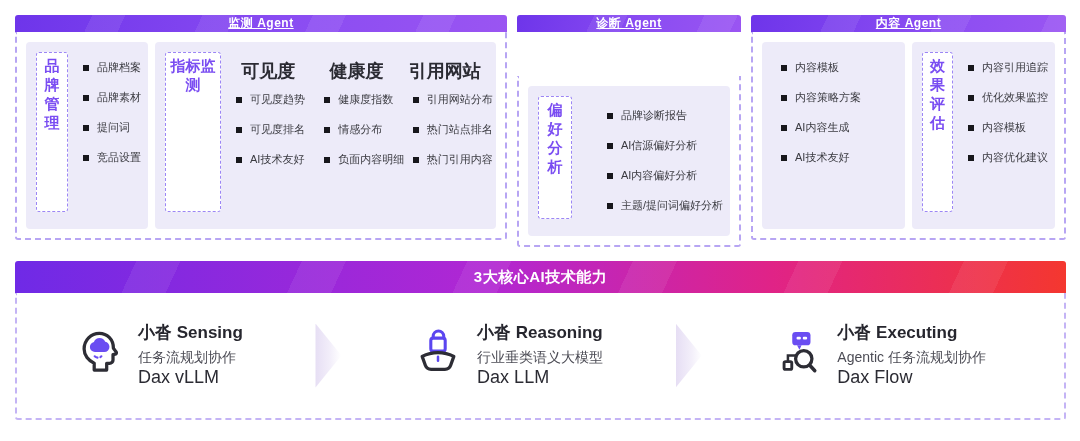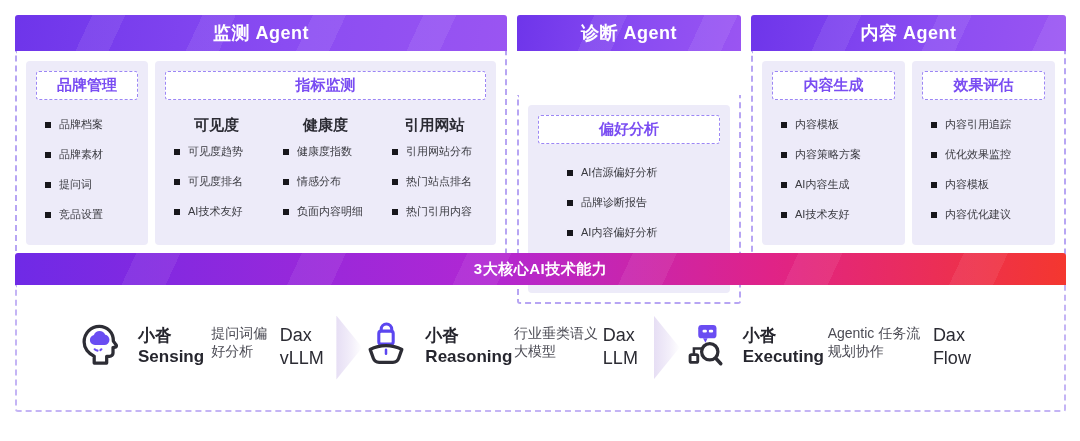--- a/index.html
+++ b/index.html
@@ -4,51 +4,51 @@
 <style>
   html,body{margin:0;padding:0;background:#fff;}
   .page{width:1080px;height:441px;box-sizing:border-box;padding:15px 14px 0 15px;
         font-family:"Liberation Sans","DejaVu Sans",sans-serif;background:#fff;position:relative;overflow:hidden;}
   
   .agents-row{display:flex;gap:10px;height:225px;}
   .agent-section{display:flex;flex-direction:column;box-sizing:border-box;}
   .s0{width:492px;flex:none;}
   .s1{width:224px;flex:none;gap:44px;}
   .s2{flex:1;}
-  .agent-header{height:36px;flex:none;border-radius:3px 3px 0 0;position:relative;overflow:hidden;
+  .agent-header{height:17px;flex:none;border-radius:3px 3px 0 0;position:relative;overflow:hidden;
       background:linear-gradient(100deg,#6e35ea 0%,#8a4cf2 55%,#9a55f2 100%);
-      display:flex;align-items:center;justify-content:center;color:#fff;font-size:18px;font-weight:bold;letter-spacing:.5px;}
+      display:flex;align-items:center;justify-content:center;color:#fff;font-size:12px;font-weight:bold;letter-spacing:.5px;text-decoration:underline;}
   .agent-header::after{content:"";position:absolute;inset:0;
       background:repeating-linear-gradient(115deg,rgba(255,255,255,0) 0 70px,rgba(255,255,255,.08) 70px 100px);}
   .agent-header span{position:relative;z-index:1;}
   .agent-body{flex:1;border:2px dashed #b7a5f3;border-top:none;border-radius:0 0 3px 3px;
       display:flex;gap:7px;padding:10px 9px 9px;box-sizing:border-box;background:#fff;}
-  .group-card{background:#edebf9;border-radius:4px;padding:10px 7px 8px;display:flex;flex-direction:column;flex:1;box-sizing:border-box;}
+  .group-card{background:#edebf9;border-radius:4px;padding:10px 7px 8px;display:flex;flex-direction:row;flex:1;box-sizing:border-box;}
   .s0 .group-card:first-child{flex:0 0 122px;}
   .group-title{background:#fff;border:1.5px dashed #9c86f5;border-radius:3px;color:#7a4df2;
       font-weight:bold;font-size:15px;text-align:center;padding:4px 4px;margin:0 3px 9px;}
   .columns{display:flex;flex:1;}
   .column{flex:1;display:flex;flex-direction:column;min-width:0;}
-  .col-header{font-weight:bold;font-size:15px;color:#2b2b33;text-align:center;margin:7px 0 1px;}
+  .col-header{font-weight:bold;font-size:18px;color:#2b2b33;text-align:center;margin:7px 0 1px;}
   ul.items{list-style:none;margin:8px 0 0;padding:0 0 0 12px;}
   .s1 ul.items{padding-left:32px;margin-top:12px;}
   li.item{display:flex;align-items:center;font-size:11px;color:#3a3a40;margin:0 0 15px;white-space:nowrap;}
   .bullet{width:6px;height:6px;background:#17171c;margin-right:8px;flex:none;}
   
-  .cap-section{margin-top:13px;}
+  .cap-section{margin-top:21px;}
   .cap-header{height:32px;border-radius:3px 3px 0 0;position:relative;overflow:hidden;
       background:linear-gradient(90deg,#6f2ae6 0%,#b127d3 45%,#e02387 72%,#f4372f 100%);
       display:flex;align-items:center;justify-content:center;color:#fff;font-size:15px;font-weight:bold;letter-spacing:.5px;}
   .cap-header::after{content:"";position:absolute;inset:0;
       background:repeating-linear-gradient(115deg,rgba(255,255,255,0) 0 110px,rgba(255,255,255,.07) 110px 150px);}
   .cap-header span{position:relative;z-index:1;}
   .cap-body{height:127px;border:2px dashed #c4b4f5;border-top:none;border-radius:0 0 3px 3px;box-sizing:border-box;
       display:flex;align-items:center;justify-content:space-between;padding:0 78px 0 58px;background:#fff;}
   .cap-item{display:flex;align-items:center;gap:15px;}
-  .cap-text{display:flex;}
+  .cap-text{display:flex;flex-direction:column;}
   .cap-name{font-size:17px;font-weight:bold;color:#26262e;margin-bottom:4px;}
   .cap-desc{font-size:14px;color:#4c4c55;line-height:1.3;}
   .cap-model{font-size:18px;color:#2b2b33;line-height:1.3;}
   .flow-arrow{width:26px;height:64px;flex:none;
       background:linear-gradient(90deg,#e6def4 0%,#f3effa 60%,rgba(255,255,255,0) 100%);
       clip-path:polygon(0 0,100% 50%,0 100%);}
   .cap-icon{flex:none;}
 </style>
 </head>
 <body>
@@ -148,25 +148,25 @@
           <span>诊断 Agent</span>
         </div>
         <div class="agent-body">
           <div class="group-card">
             <div class="group-title">偏好分析</div>
             <div class="columns">
               <div class="column">
                 <ul class="items">
                   <li class="item">
                     <span class="bullet"></span>
+                    <span>品牌诊断报告</span>
+                  </li>
+                  <li class="item">
+                    <span class="bullet"></span>
                     <span>AI信源偏好分析</span>
-                  </li>
-                  <li class="item">
-                    <span class="bullet"></span>
-                    <span>品牌诊断报告</span>
                   </li>
                   <li class="item">
                     <span class="bullet"></span>
                     <span>AI内容偏好分析</span>
                   </li>
                   <li class="item">
                     <span class="bullet"></span>
                     <span>主题/提问词偏好分析</span>
                   </li>
                 </ul>
@@ -174,21 +174,20 @@
             </div>
           </div>
         </div>
       </div>
       <div class="agent-section s2">
         <div class="agent-header">
           <span>内容 Agent</span>
         </div>
         <div class="agent-body">
           <div class="group-card">
-            <div class="group-title">内容生成</div>
             <div class="columns">
               <div class="column">
                 <ul class="items">
                   <li class="item">
                     <span class="bullet"></span>
                     <span>内容模板</span>
                   </li>
                   <li class="item">
                     <span class="bullet"></span>
                     <span>内容策略方案</span>
@@ -240,21 +239,21 @@
     </div>
     <div class="cap-body" id="cap-body">
         <div class="cap-item">
           <span class="cap-icon"><svg width="48" height="52" viewBox="0 0 50 54">
               <path d="M40 22c1 1.3 2.2 2.8 2.9 3.9.6.9.1 2-.9 2.2l-2.4.5v5.6c0 2-1.6 3.6-3.6 3.6H33v7H20v-7.2c-6-2.4-10.5-8.2-10.5-14.8C9.5 13.6 16.6 6.5 25.4 6.5c8 0 14.6 6.4 14.6 15.5z" fill="none" stroke="#2d2d35" stroke-width="3.4" stroke-linejoin="round" stroke-linecap="round"></path>
               <path d="M20.8 26a5.3 5.3 0 0 1-5.3-5.3c0-2.5 1.8-4.7 4.2-5.2.9-2.4 3.2-4 5.9-4s5 1.6 5.9 3.9c2.5.4 4.4 2.6 4.4 5.2A5.3 5.3 0 0 1 30.6 26z" fill="#6a4df2"></path>
               <path d="M20.5 30.5c1.8 1.8 5.2 1.8 7 0" fill="none" stroke="#6a4df2" stroke-width="2.2" stroke-dasharray="3.2 3" stroke-linecap="round"></path>
             </svg></span>
           <span class="cap-text">
             <span class="cap-name">小沓 Sensing</span>
-            <span class="cap-desc">提问词偏好分析</span>
+            <span class="cap-desc">任务流规划协作</span>
             <span class="cap-model">Dax vLLM</span>
           </span>
         </div>
         <div class="flow-arrow"></div>
         <div class="cap-item">
           <span class="cap-icon"><svg width="48" height="52" viewBox="0 0 50 54">
               <path d="M20 12V9.5a5.5 5.5 0 0 1 11 0V12" fill="none" stroke="#5b46f0" stroke-width="3.2" stroke-linecap="round"></path>
               <rect x="17.5" y="11.5" width="15" height="13.5" rx="2.5" fill="#fff" stroke="#5b46f0" stroke-width="3.2"></rect>
               <path d="M8.5 30.5c5-2.6 10.6-4 16.5-4s11.5 1.4 16.5 4l-3.3 9.3c-.9 2.6-3.3 4.2-6 4.2h-14.4c-2.7 0-5.1-1.7-6-4.2z" fill="#fff" stroke="#2d2d35" stroke-width="3.4" stroke-linejoin="round"></path>
               <path d="M25 31v4" stroke="#5b46f0" stroke-width="2.6" stroke-linecap="round"></path>

